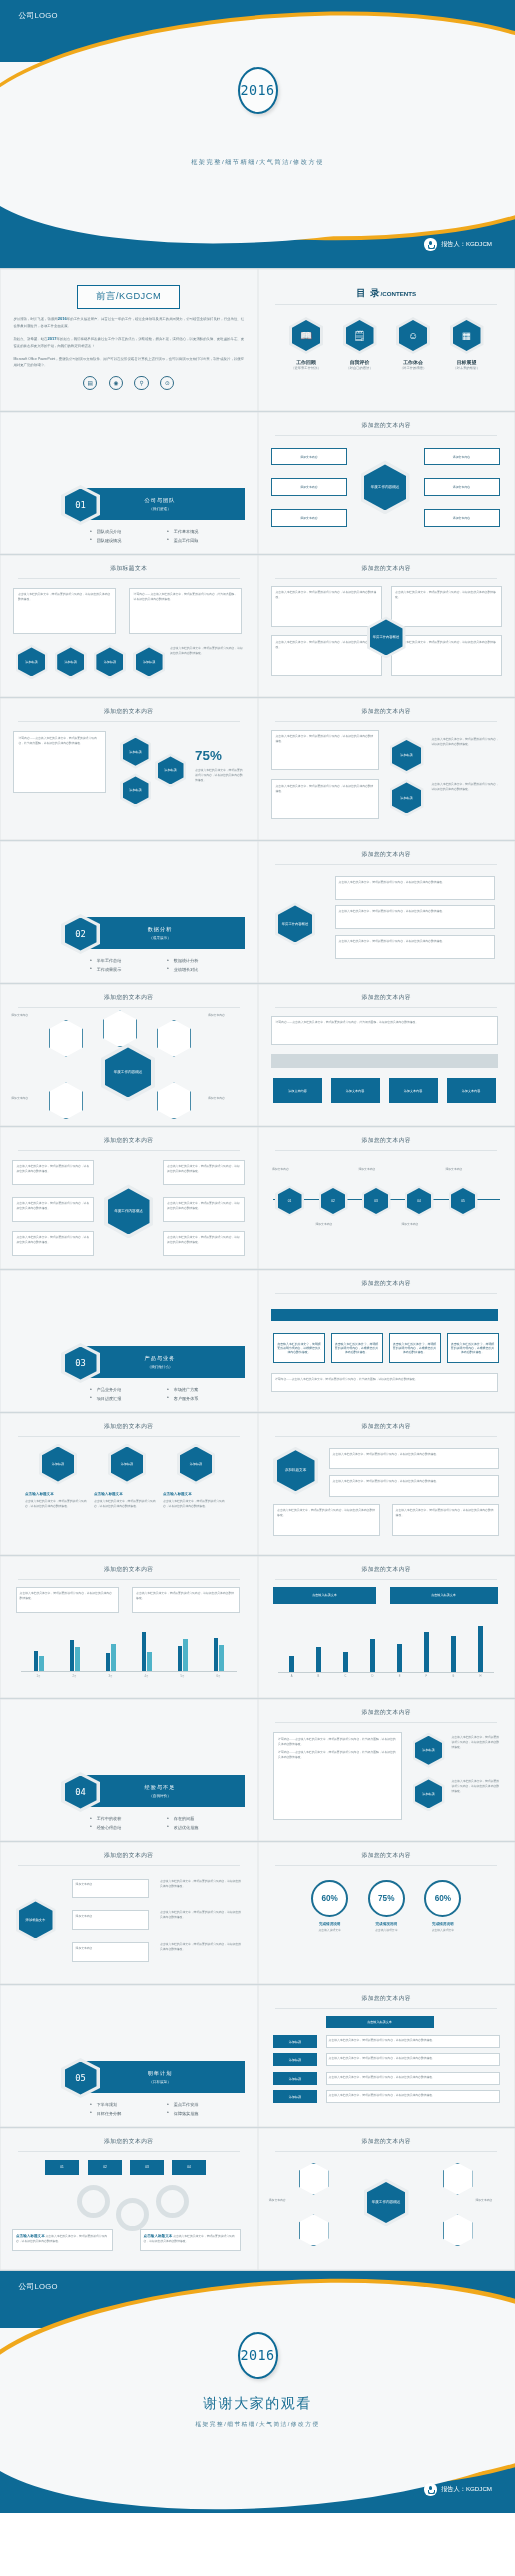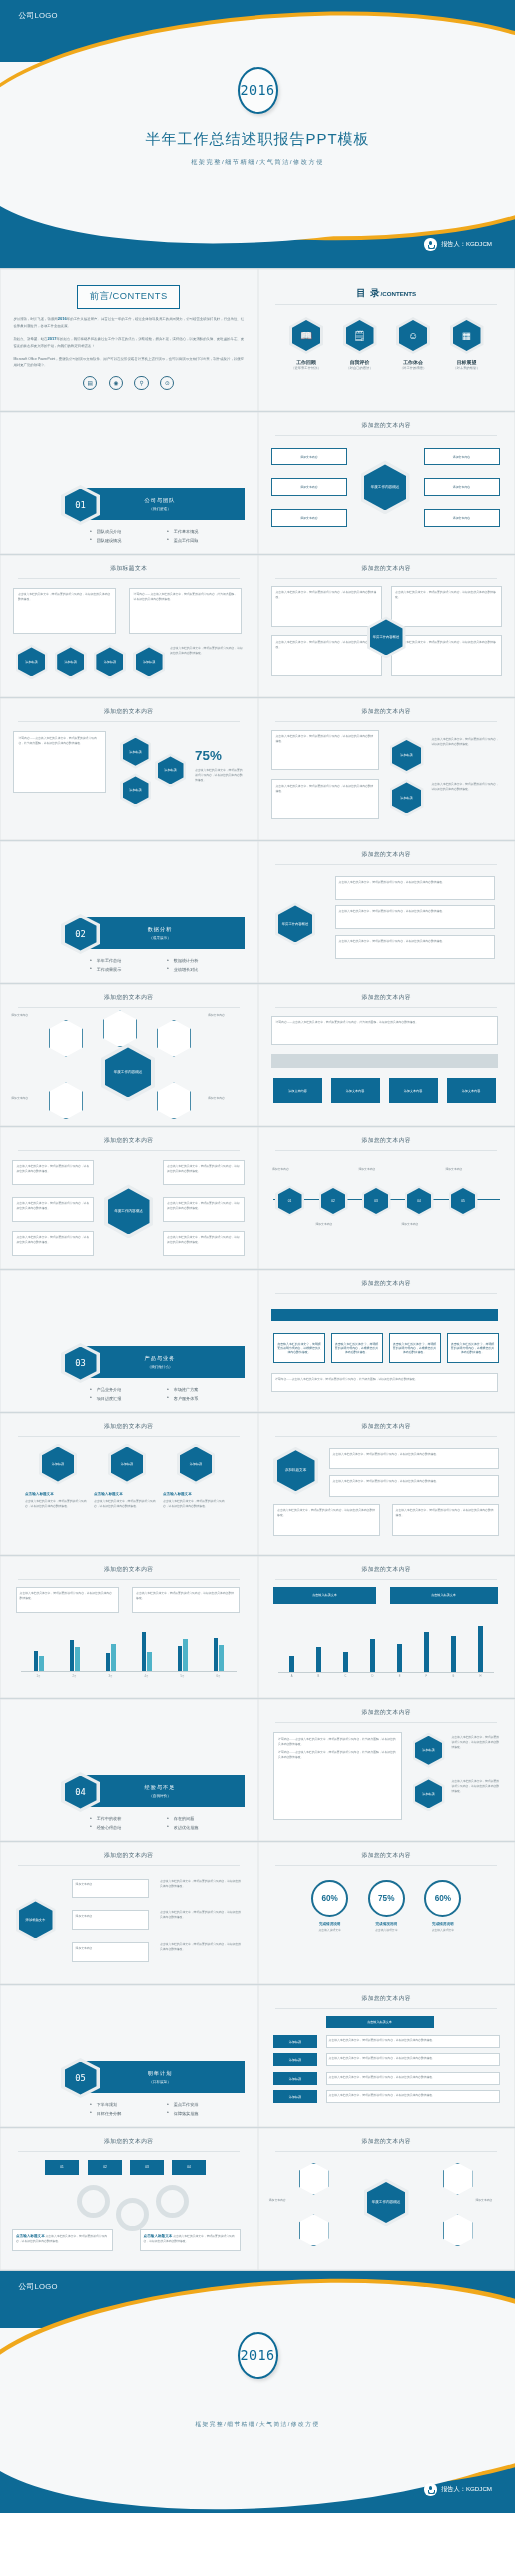--- a/index.html
+++ b/index.html
@@ -147,32 +147,31 @@
     <div class="white-bot"></div>
   </div>
   <div class="blue-top">
     <div class="gold-top"></div>
     <div class="white-top"></div>
   </div>
   <div class="logo">公司LOGO</div>
   <div class="yearcircle">
     <span>2016</span>
   </div>
-  <div class="cover-title">半年工作总结述职报告PPT模板</div>
   <div class="cover-sub">框架完整/细节精细/大气简洁/修改方便</div>
   <div class="presenter">
     <span class="mic"></span>
     <span>报告人：KGDJCM</span>
   </div>
 </div>
 <div class="sep"></div>
 
 <div class="row">
   <div class="slide brd">
-    <div class="boxtitle">前言/CONTENTS</div>
+    <div class="boxtitle">前言/KGDJCM</div>
     <p class="ptext">
       <span>岁月流转，时光飞逝，转眼间</span><b>2016</b><span>年的工作又接近尾声。回首过去一年的工作，经过全体领导及员工的共同努力，公司经营业绩保持良好，行业地位、社会形象日渐提升，各项工作全面发展。</span>
     </p>
     <p class="ptext">
       <span>新起点、新希望。站在</span><b>2017</b><span>年的起点，我们将继承和发扬过去工作中存在的优点，汲取经验，摒弃不足，满怀信心，以更清醒的头脑、更旺盛的斗志、更奋发的姿态和更充沛的干劲，向我们的既定目标进发！</span>
     </p>
     <p class="ptext">Microsoft Office PowerPoint，是微软公司的演示文稿软件。用户可以在投影仪或者计算机上进行演示，也可以将演示文稿打印出来，制作成胶片，以便应用到更广泛的领域中。</p>
     <div class="circrow">
       <span class="circ">▤</span>
       <span class="circ">◉</span>
@@ -792,20 +791,21 @@
     <div class="white-bot"></div>
   </div>
   <div class="blue-top">
     <div class="gold-top"></div>
     <div class="white-top"></div>
   </div>
   <div class="logo">公司LOGO</div>
   <div class="yearcircle">
     <span>2016</span>
   </div>
+  <div class="thanks">谢谢大家的观看</div>
   <div class="thanks-sub">框架完整/细节精细/大气简洁/修改方便</div>
   <div class="presenter">
     <span class="mic"></span>
     <span>报告人：KGDJCM</span>
   </div>
 </div>
 
 
 </div>
 

